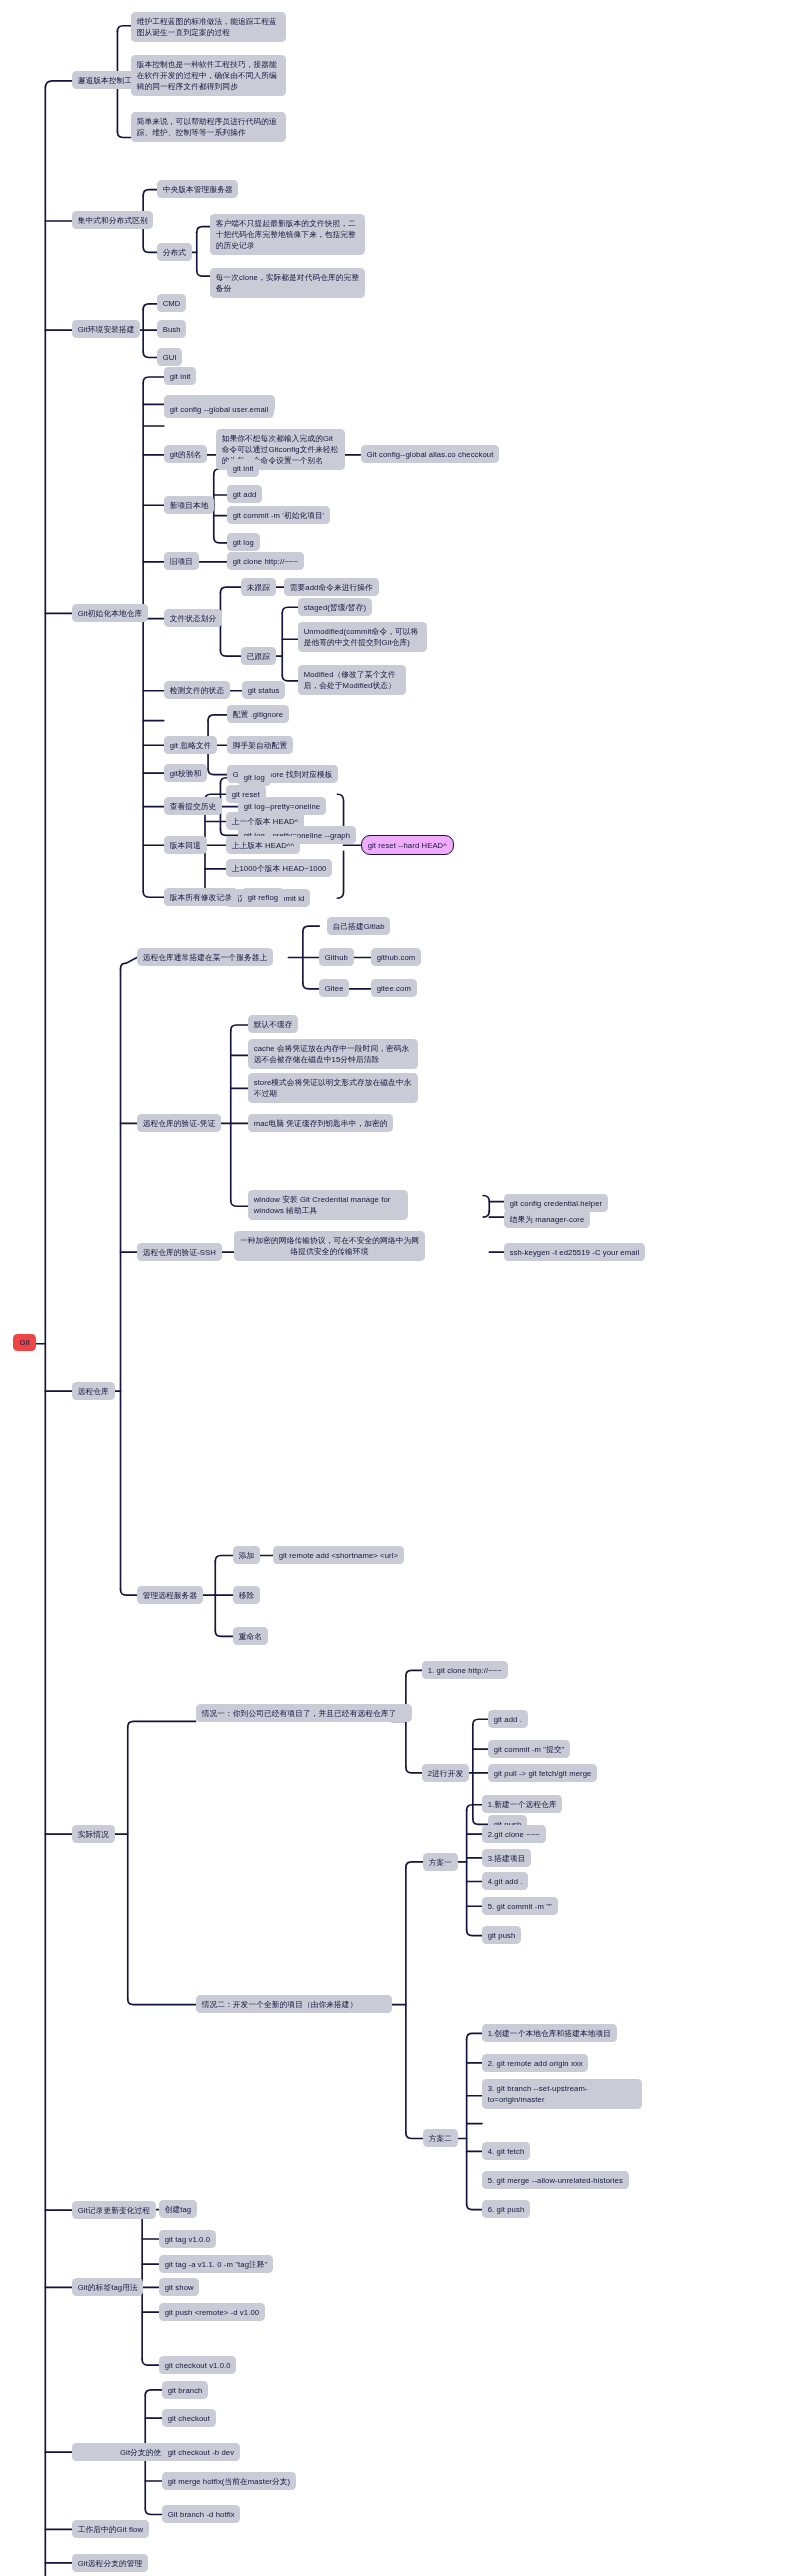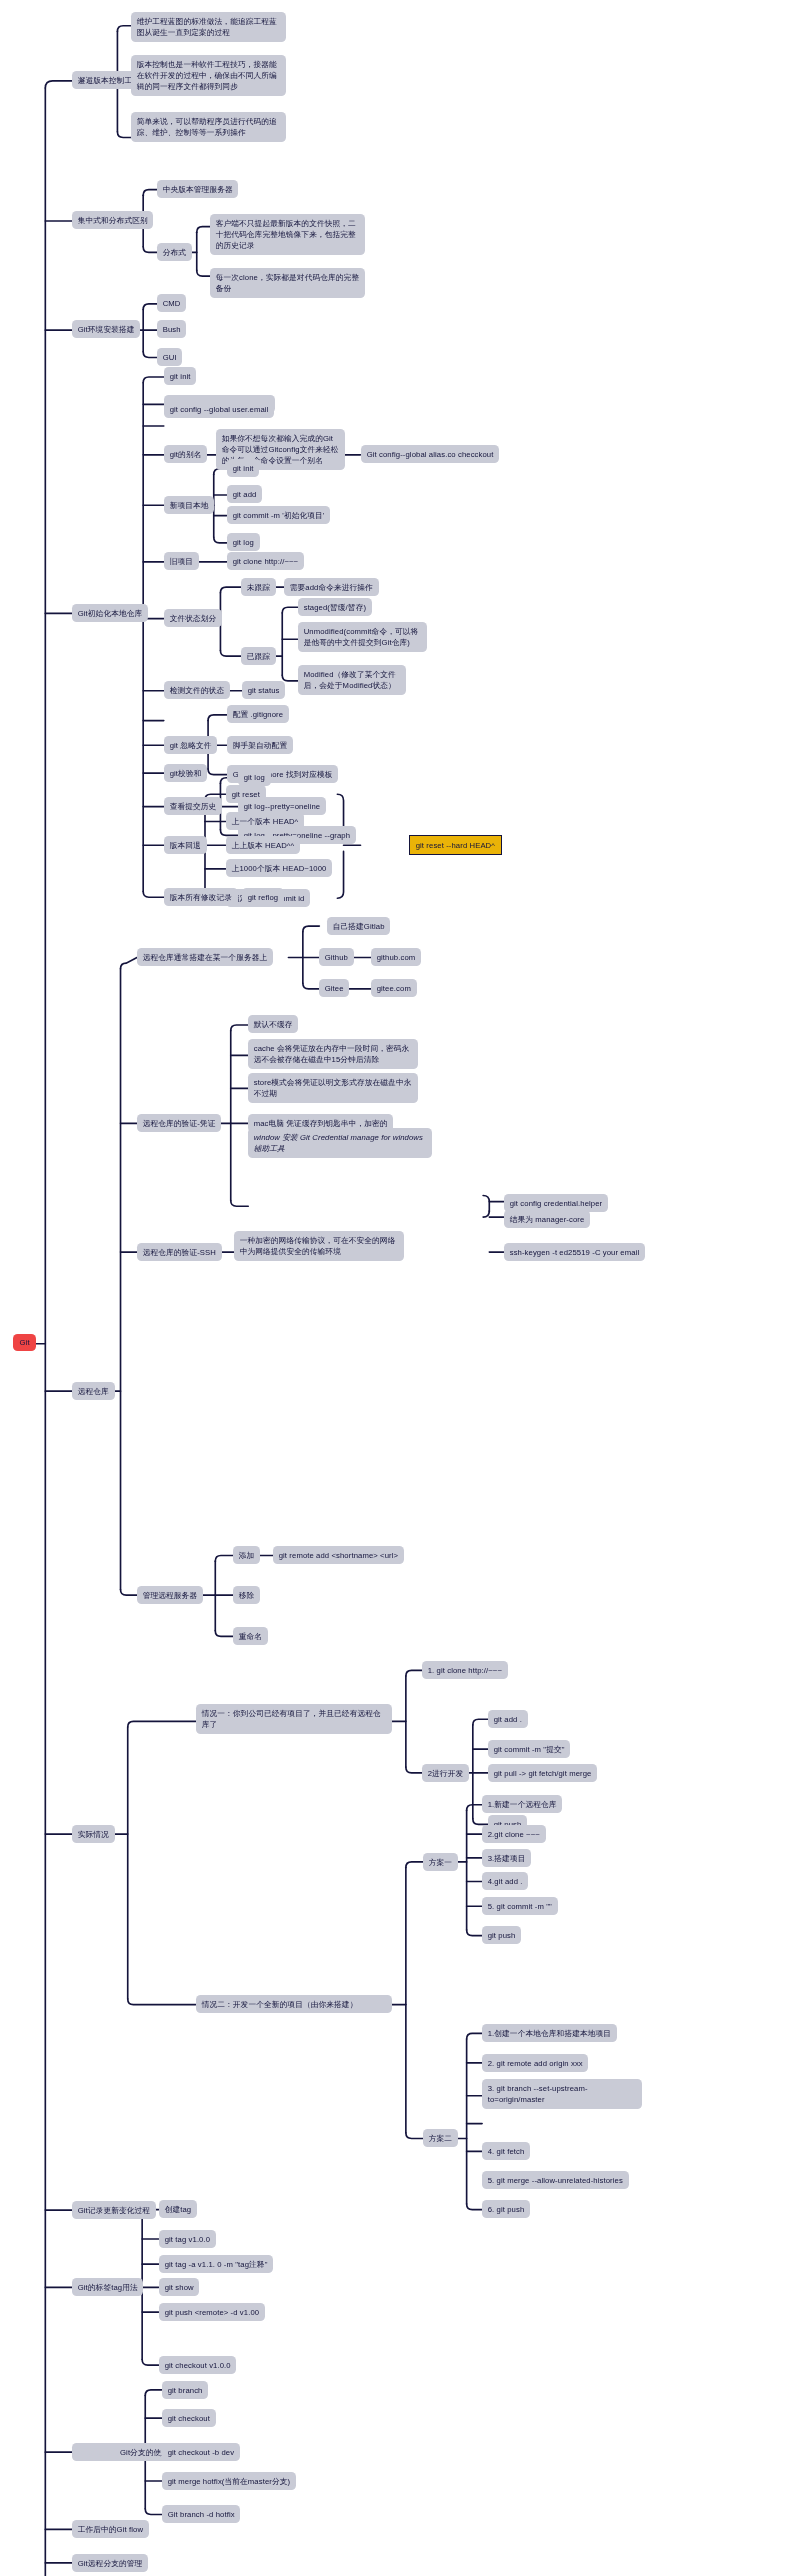--- a/index.html
+++ b/index.html
@@ -11,21 +11,21 @@
     background:#c9cbd6;
     color:#14143c;
     border-radius:4.6px;
     padding:3.6px 5.7px;
     font-size:7.7px;
     line-height:1.45;
     box-sizing:border-box;
     letter-spacing:0.1px;
   }
   .node.root{background:#ef4444;}
-  .node.outline{background:#eab308;border:1.1px solid #14143c;border-radius:0;margin-left:48px;}
+  .node.outline{background:#f0abfc;border:1.1px solid #14143c;border-radius:9px;}
 </style>
 </head>
 <body>
 
 <div id="canvas">
 
   <svg id="wires" viewBox="0 0 1528 5277">
     <g fill="none" stroke="#14143c" stroke-width="3.2" stroke-linecap="round">
 
       <path d="M64 2608 L88 2608"></path>
@@ -308,36 +308,36 @@
   <div class="node" style="left:319px;top:948px;">Github</div>
   <div class="node" style="left:371px;top:948px;">github.com</div>
   <div class="node" style="left:319px;top:979px;">Gitee</div>
   <div class="node" style="left:371px;top:979px;">gitee.com</div>
 
   <div class="node" style="left:137px;top:1114px;">远程仓库的验证-凭证</div>
   <div class="node" style="left:248px;top:1015px;">默认不缓存</div>
   <div class="node" style="left:248px;top:1039px;width:170px;">cache 会将凭证放在内存中一段时间，密码永远不会被存储在磁盘中15分钟后清除</div>
   <div class="node" style="left:248px;top:1073px;width:170px;">store模式会将凭证以明文形式存放在磁盘中永不过期</div>
   <div class="node" style="left:248px;top:1114px;">mac电脑 凭证缓存到钥匙串中，加密的</div>
-  <div class="node" style="left:248px;top:1128px;width:184px;font-style:italic;">window 安装 Git Credential manage for windows 辅助工具</div>
+  <div class="node" style="left:248px;top:1190px;width:160px;">window 安装 Git Credential manage for windows 辅助工具</div>
   <div class="node" style="left:504px;top:1194px;">git config credential.helper</div>
   <div class="node" style="left:504px;top:1210px;">结果为 manager-core</div>
 
   <div class="node" style="left:137px;top:1243px;">远程仓库的验证-SSH</div>
-  <div class="node" style="left:234px;top:1231px;width:170px;">一种加密的网络传输协议，可在不安全的网络中为网络提供安全的传输环境</div>
+  <div class="node" style="left:234px;top:1231px;width:191px;text-align:center;">一种加密的网络传输协议，可在不安全的网络中为网络提供安全的传输环境</div>
   <div class="node" style="left:504px;top:1243px;">ssh-keygen -t ed25519 -C your email</div>
 
   <div class="node" style="left:137px;top:1586px;">管理远程服务器</div>
   <div class="node" style="left:233px;top:1546px;">添加</div>
   <div class="node" style="left:273px;top:1546px;">git remote add &lt;shortname&gt; &lt;url&gt;</div>
   <div class="node" style="left:233px;top:1586px;">移除</div>
   <div class="node" style="left:233px;top:1627px;">重命名</div>
 
   <div class="node" style="left:72px;top:1825px;">实际情况</div>
-  <div class="node" style="left:196px;top:1704px;width:196px;">情况一：你到公司已经有项目了，并且已经有远程仓库了</div>
+  <div class="node" style="left:196px;top:1704px;width:216px;">情况一：你到公司已经有项目了，并且已经有远程仓库了</div>
   <div class="node" style="left:422px;top:1661px;">1. git clone http://~~~</div>
   <div class="node" style="left:422px;top:1764px;">2进行开发</div>
   <div class="node" style="left:488px;top:1710px;">git add .</div>
   <div class="node" style="left:488px;top:1740px;">git commit -m "提交"</div>
   <div class="node" style="left:488px;top:1764px;">git pull -&gt; git fetch/git merge</div>
   <div class="node" style="left:488px;top:1815px;">git push</div>
 
   <div class="node" style="left:196px;top:1995px;width:196px;">情况二：开发一个全新的项目（由你来搭建）</div>
   <div class="node" style="left:423px;top:1853px;">方案一</div>
   <div class="node" style="left:482px;top:1795px;">1.新建一个远程仓库</div>

